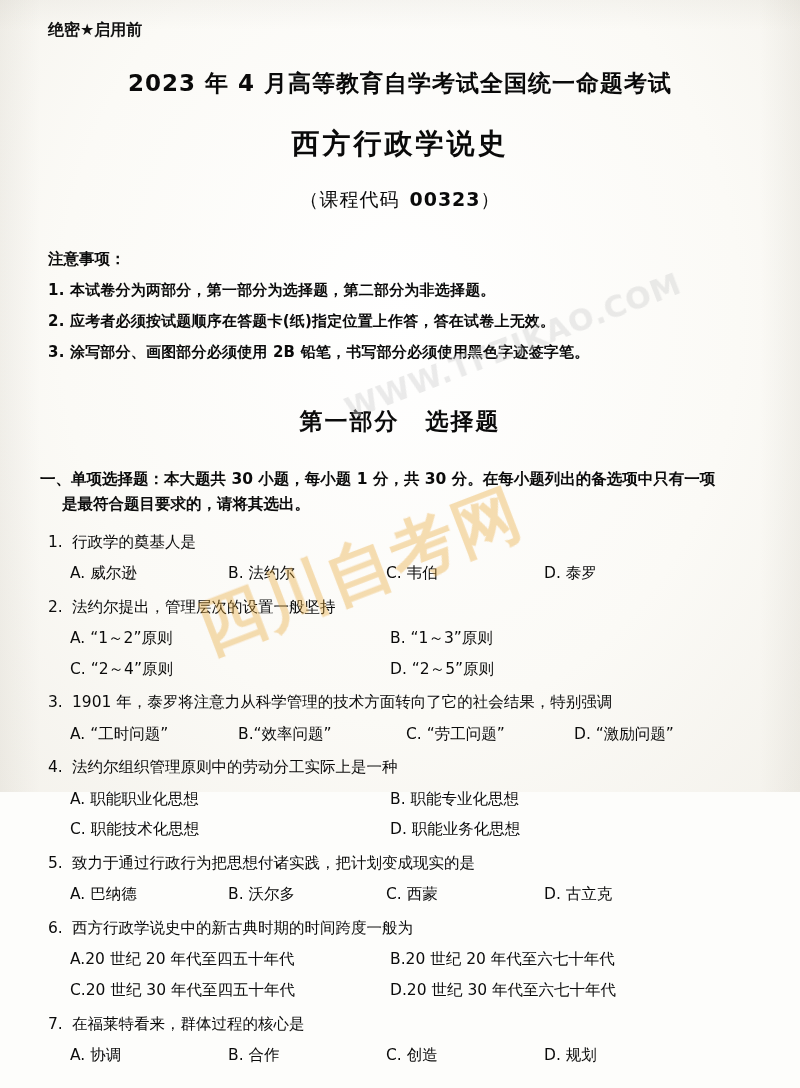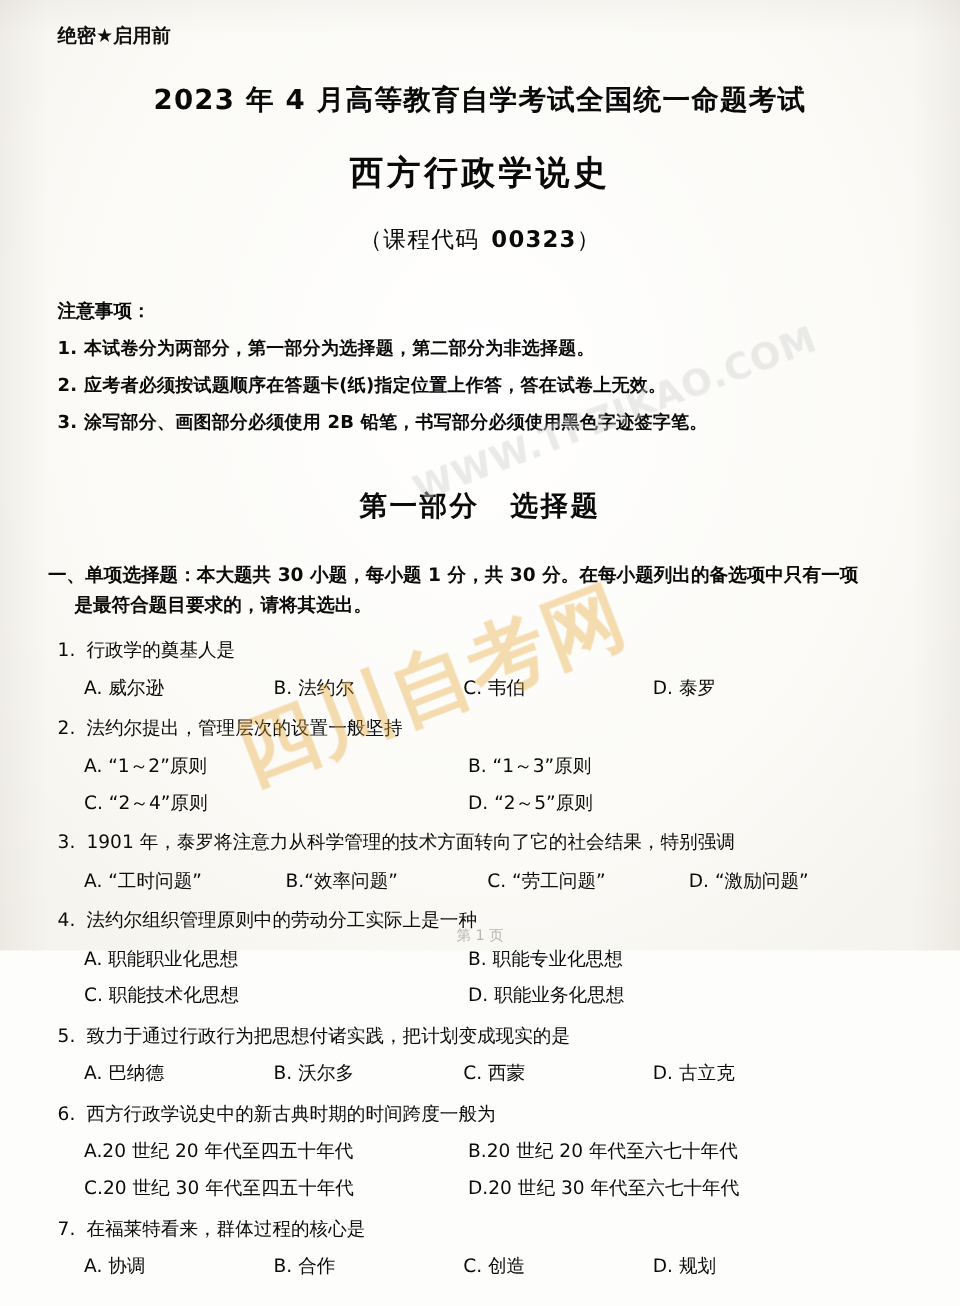--- a/index.html
+++ b/index.html
@@ -308,15 +308,14 @@
       <div class="opt">D. 规划</div>
     </div>
 
   </div>
 
   <div class="watermark">
     <div class="wm-text-url">WWW.TFZIKAO.COM</div>
     <div class="wm-text-main">四川自考网</div>
   </div>
 
-  <div class="page-footer">第 1 页</div>
 
 </div>
 
 </body></html>

